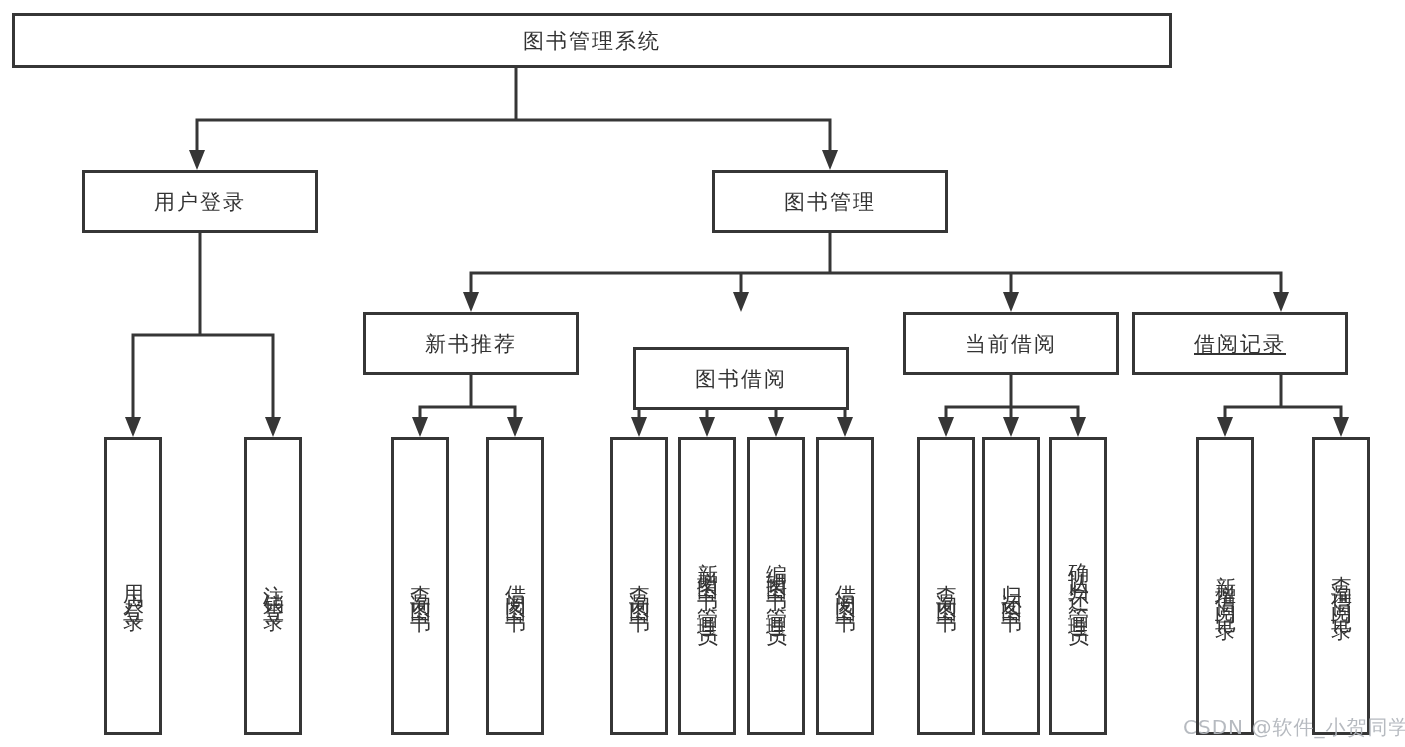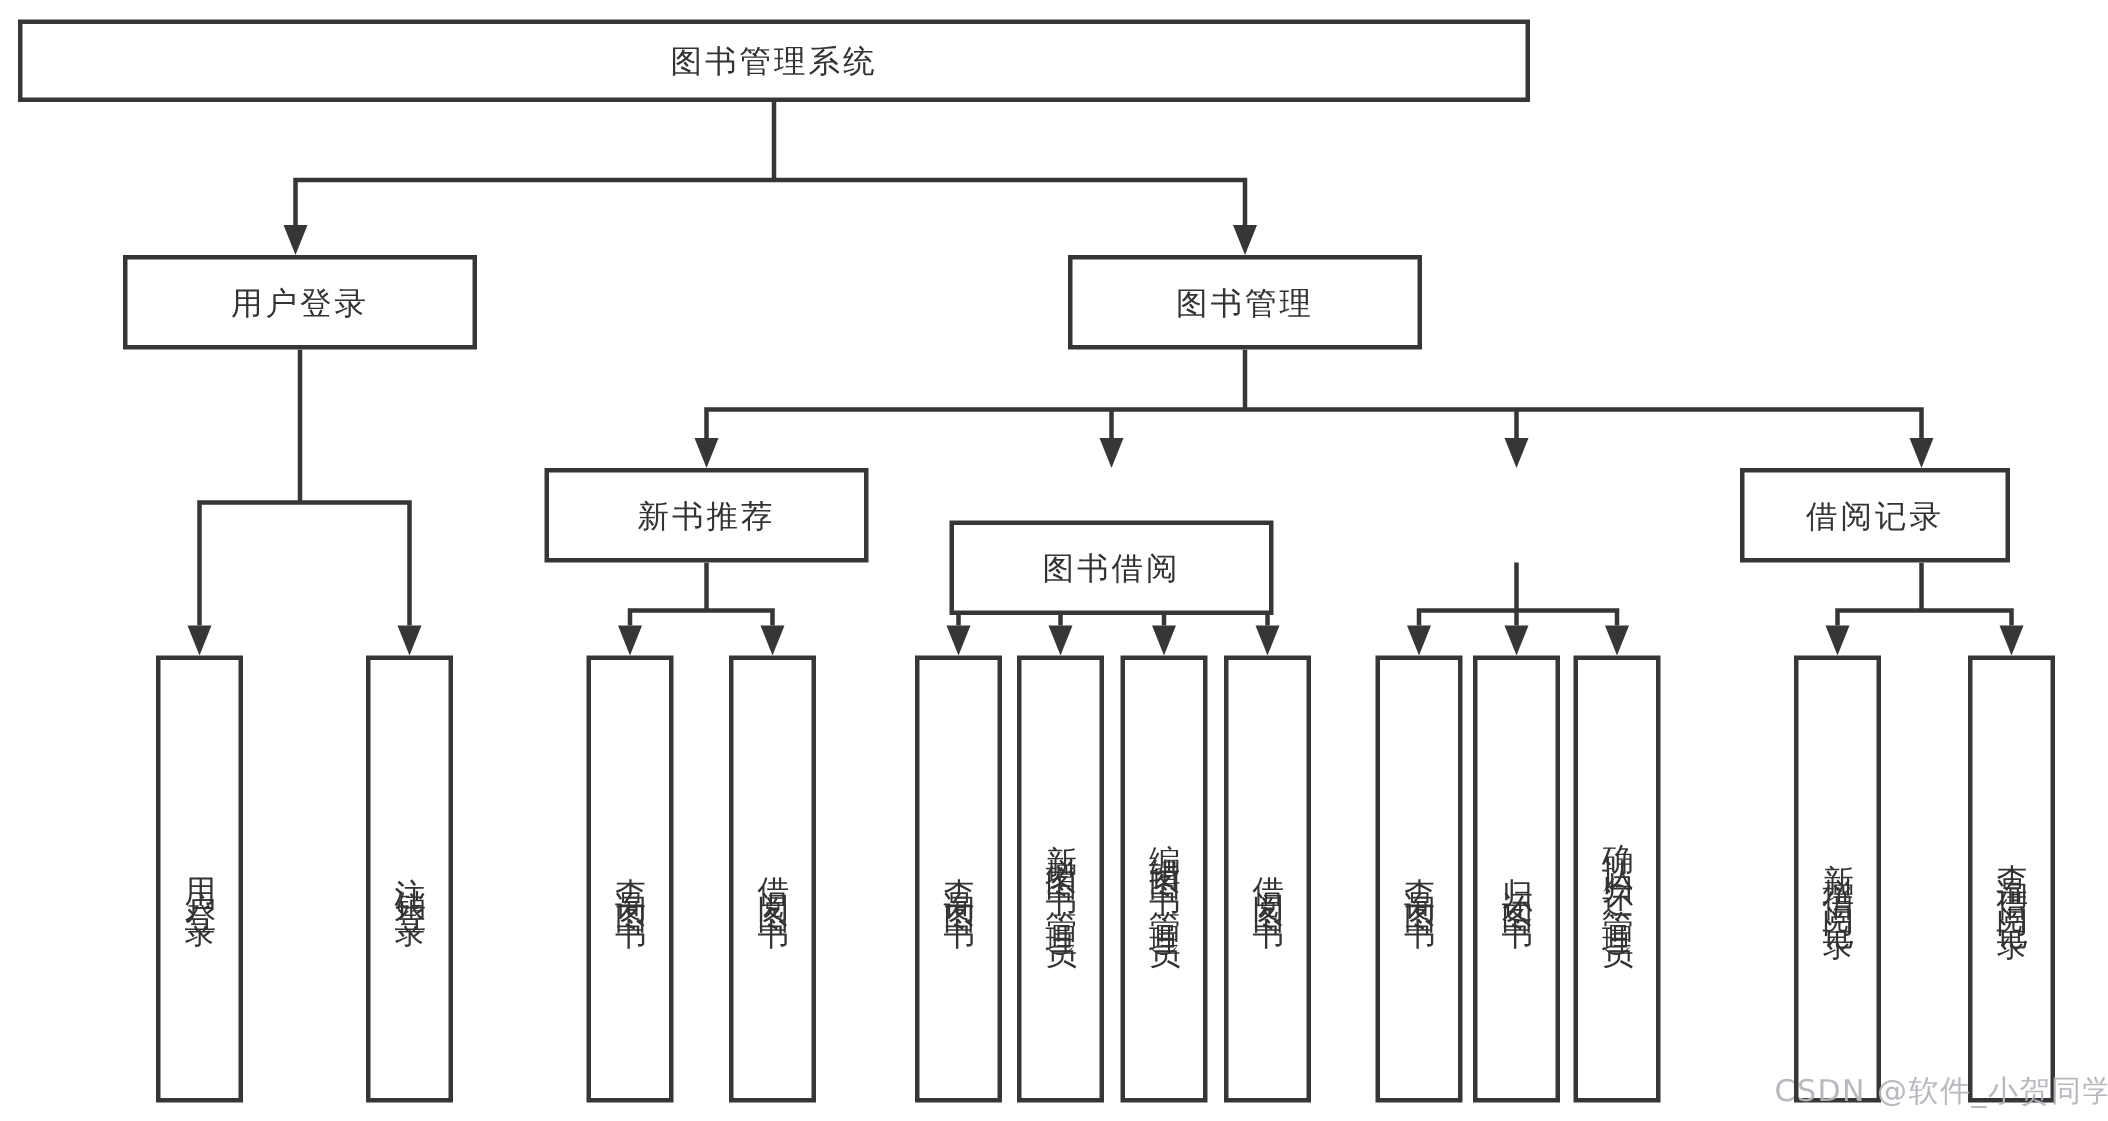--- a/index.html
+++ b/index.html
@@ -32,29 +32,29 @@
     white-space: nowrap;
   }
   .node-v {
     writing-mode: vertical-rl;
     text-orientation: mixed;
     font-size: 21px;
     letter-spacing: 9px;
     line-height: 1;
   }
   
-  .n-root   { left: 12px;   top: 13px;  width: 1008px; height: 55px; }
+  .n-root   { left: 12px;   top: 13px;  width: 1160px; height: 55px; }
   
   .n-login  { left: 82px;   top: 170px; width: 236px;  height: 63px; }
   .n-mgmt   { left: 712px;  top: 170px; width: 236px;  height: 63px; }
   
   .n-rec    { left: 363px;  top: 312px; width: 216px;  height: 63px; }
   .n-borrow { left: 633px;  top: 312px; width: 216px;  height: 63px; margin-top: 35px; }
   .n-cur    { left: 903px;  top: 312px; width: 216px;  height: 63px; }
-  .n-hist   { left: 1160px; top: 312px; width: 180px;  height: 63px; }
+  .n-hist   { left: 1132px; top: 312px; width: 216px;  height: 63px; text-decoration: underline; }
   
   .leaf { top: 437px; width: 58px; height: 298px; }
   .n-l1  { left: 104px;  }
   .n-l2  { left: 244px;  }
   .n-l3  { left: 391px;  }
   .n-l4  { left: 486px;  }
   .n-l5  { left: 610px;  }
   .n-l6  { left: 678px;  }
   .n-l7  { left: 747px;  }
   .n-l8  { left: 816px;  }
@@ -142,20 +142,23 @@
   <div class="node node-h n-mgmt">
     <span>图书管理</span>
   </div>
 
   <div class="node node-h n-rec">
     <span>新书推荐</span>
   </div>
   <div class="node node-h n-borrow">
     <span>图书借阅</span>
   </div>
+  <div class="node node-h n-cur">
+    <span>当前借阅</span>
+  </div>
   <div class="node node-h n-hist">
     <span>借阅记录</span>
   </div>
 
   <div class="node node-v leaf n-l1">用户登录</div>
   <div class="node node-v leaf n-l2">注销登录</div>
 
   <div class="node node-v leaf n-l3">查询图书</div>
   <div class="node node-v leaf n-l4">借阅图书</div>
 

